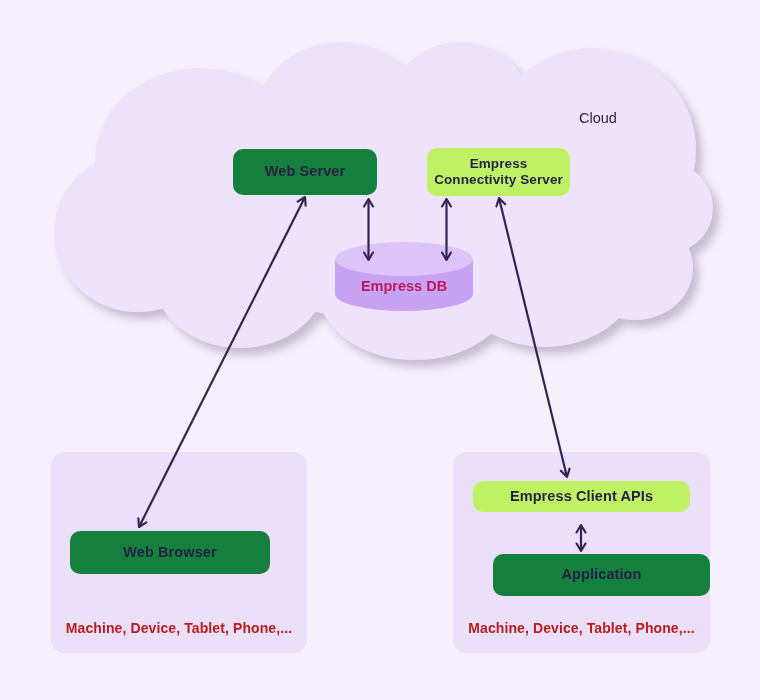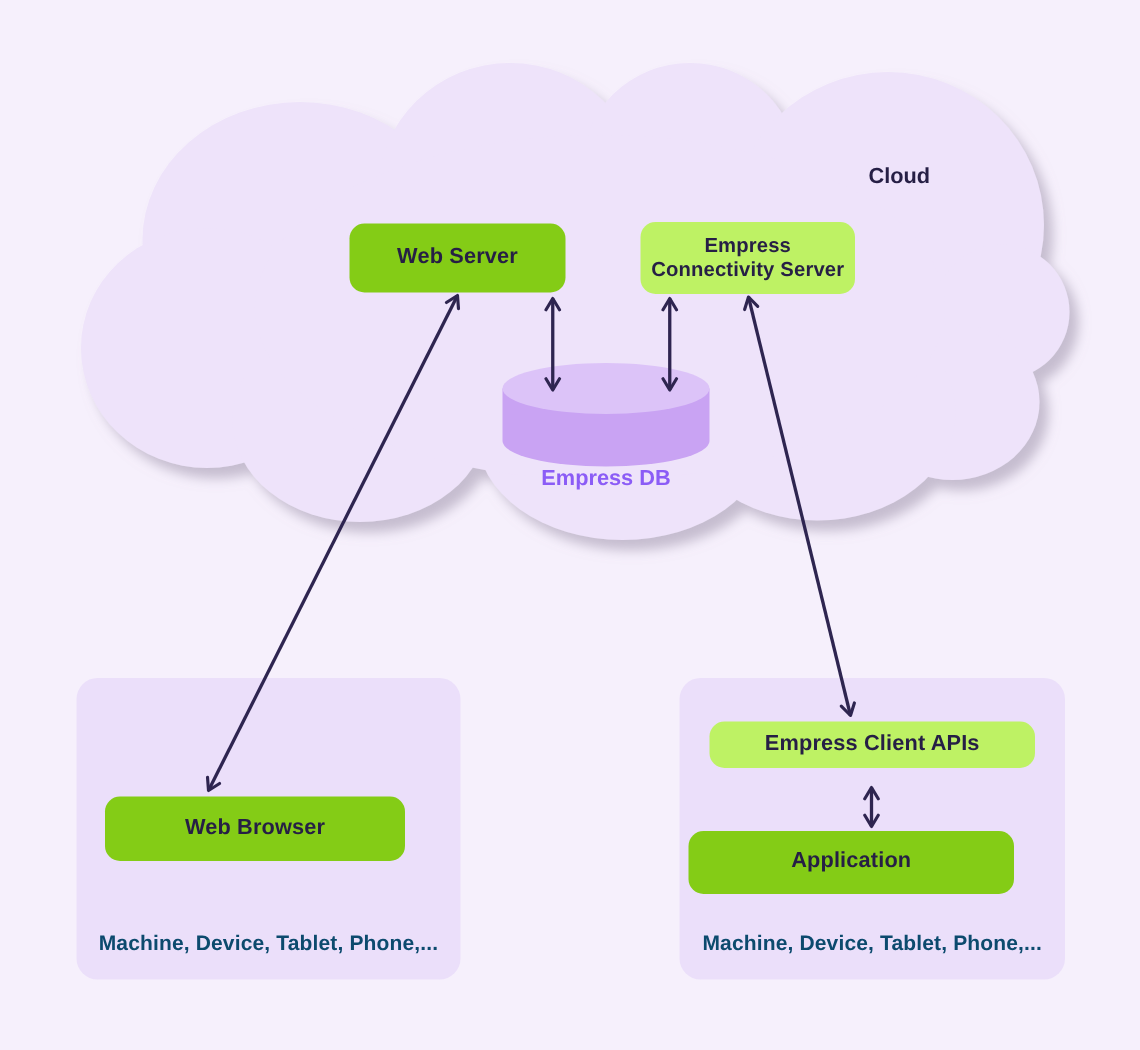--- a/index.html
+++ b/index.html
@@ -8,29 +8,29 @@
     background:#F6F0FC;
     font-family:"Liberation Sans", sans-serif;
     color:#261F45;
   }
   .layer{position:absolute;left:0;top:0;width:760px;height:700px;pointer-events:none;}
   .node{
     position:absolute;display:flex;align-items:center;justify-content:center;
     text-align:center;font-weight:700;font-size:14.5px;line-height:1.22;
     border-radius:10px;color:#261F45;letter-spacing:.1px;
   }
-  .node-primary{background:#84cc16;}
+  .node-primary{background:#15803d;}
   .node-secondary{background:#bef264;}
   .container-box{position:absolute;background:#EBDFFA;border-radius:14px;}
-  .floating-label{position:absolute;font-weight:700;font-size:14.5px;color:#261F45;text-align:center;}
+  .floating-label{position:absolute;font-weight:400;font-size:14.5px;color:#261F45;text-align:center;}
   .caption{
-    position:absolute;font-weight:700;font-size:14px;color:#0c4a6e;
+    position:absolute;font-weight:700;font-size:14px;color:#b91c1c;
     text-align:center;letter-spacing:.1px;
   }
-  .db-label{position:absolute;width:138px;text-align:center;font-weight:700;font-size:14.5px;color:#8b5cf6;margin-top:33px;}
+  .db-label{position:absolute;width:138px;text-align:center;font-weight:700;font-size:14.5px;color:#be185d;}
   #node-ecs{font-size:13.5px;}
 </style>
 </head>
 <body>
 
 <div class="stage">
 
   <svg class="layer" viewBox="0 0 760 700">
     <defs>
       <filter id="cloudShadow" x="-15%" y="-15%" width="130%" height="130%">
@@ -72,21 +72,21 @@
   <div class="floating-label" style="left:579px;top:110px;">Cloud</div>
 
   <div class="node node-primary" style="left:70px;top:531px;width:200px;height:43px;">
     <span>Web Browser</span>
   </div>
 
   <div class="node node-secondary" style="left:473px;top:481px;width:217px;height:31px;">
     <span>Empress Client APIs</span>
   </div>
 
-  <div class="node node-primary" style="left:459px;top:554px;width:217px;height:42px;">
+  <div class="node node-primary" style="left:493px;top:554px;width:217px;height:42px;">
     <span>Application</span>
   </div>
 
   <div class="caption" style="left:51px;top:620px;width:256px;">Machine, Device, Tablet, Phone,...</div>
   <div class="caption" style="left:453px;top:620px;width:257px;">Machine, Device, Tablet, Phone,...</div>
 
   <svg class="layer" viewBox="0 0 760 700">
     <defs>
       <marker id="ah" viewBox="0 0 12 12" refX="10" refY="6" markerWidth="12" markerHeight="12" markerUnits="userSpaceOnUse" orient="auto-start-reverse">
         <path d="M2.5,1.5 L10,6 L2.5,10.5" fill="none" stroke="#2E2550" stroke-width="2.1" stroke-linecap="round" stroke-linejoin="round"></path>

